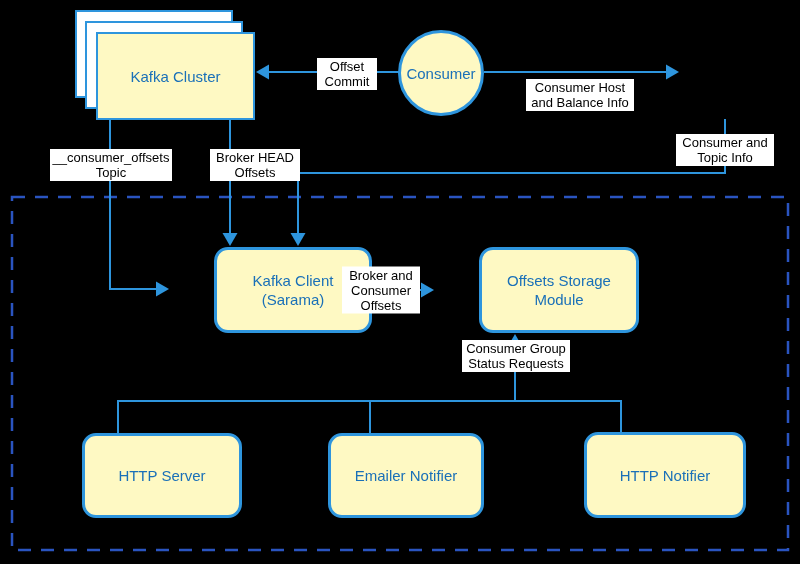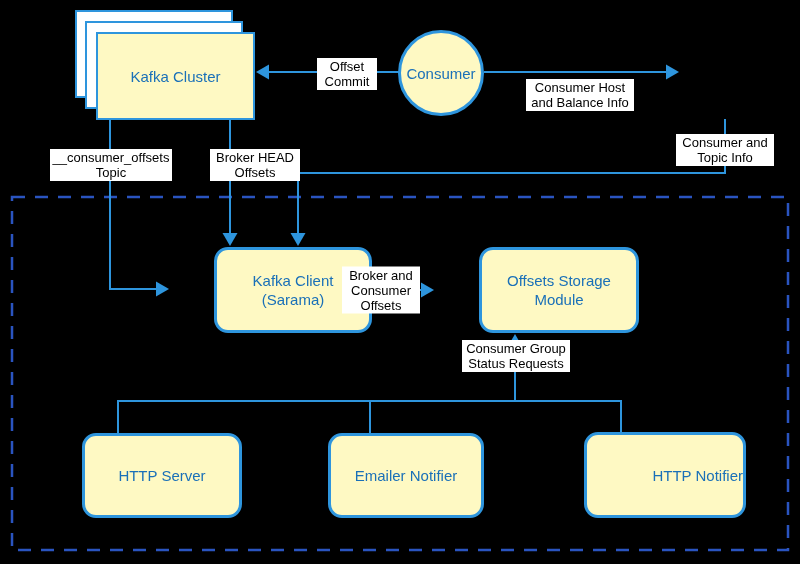--- a/index.html
+++ b/index.html
@@ -120,21 +120,21 @@
   <div class="node rounded" style="left:435px; top:247px; width:160px; height:86px;">
     <span style="width:115px;">Offsets Storage Module</span>
   </div>
 
   <div class="node rounded" style="left:38px; top:433px; width:160px; height:85px;">
     <span>HTTP Server</span>
   </div>
   <div class="node rounded" style="left:284px; top:433px; width:156px; height:85px;">
     <span>Emailer Notifier</span>
   </div>
-  <div class="node rounded" style="left:540px; top:432px; width:162px; height:86px;justify-content:flex-end;">
+  <div class="node rounded" style="left:540px; top:432px; width:162px; height:86px;">
     <span>HTTP Notifier</span>
   </div>
 
   <div class="edge-label" style="left:327px; top:74px; width:56px;margin-left:20px;">Offset Commit</div>
   <div class="edge-label" style="left:580px; top:72px; width:104px;margin-top:23px;">Consumer Host and Balance Info</div>
   <div class="edge-label" style="left:111px; top:165px; width:118px;">__consumer_offsets Topic</div>
   <div class="edge-label" style="left:231px; top:165px; width:86px;margin-left:24px;">Broker HEAD Offsets</div>
   <div class="edge-label" style="left:725px; top:150px; width:94px;">Consumer and Topic Info</div>
   <div class="edge-label" style="left:381px; top:290px; width:74px;">Broker and Consumer Offsets</div>
   <div class="edge-label" style="left:516px; top:356px; width:104px;">Consumer Group Status Requests</div>

